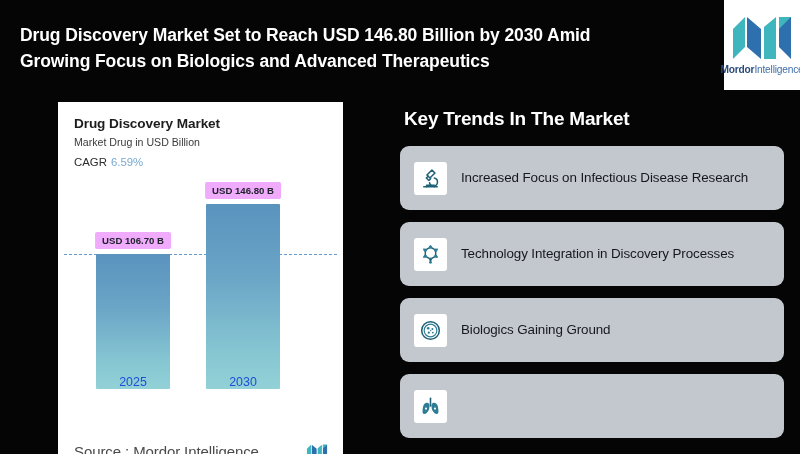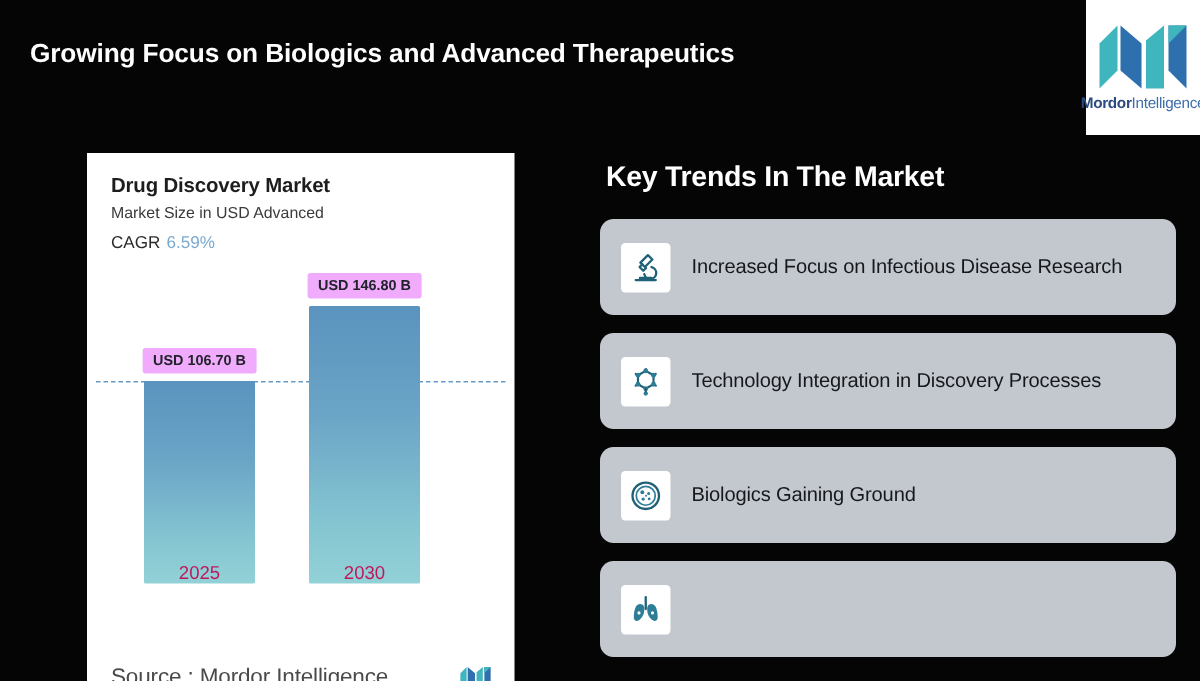--- a/index.html
+++ b/index.html
@@ -61,21 +61,21 @@
   .bar-badge {
     position:absolute; left:50%; transform:translateX(-50%);
     background:#f0abfc; color:#20232a; font-size:9.6px; font-weight:bold;
     padding:3px 7px 3px 7px; white-space:nowrap; border-radius:2px;
   }
   #badge-2025 { bottom:140px; }
   #badge-2030 { bottom:190px; }
 
   .x-label {
     position:absolute; left:50%; transform:translateX(-50%); bottom:0px;
-    font-size:12.4px; color:#be185d;
+    font-size:12.4px; color:#1d4ed8;
   }
 
   #chart-footer {
     position:absolute; left:16px; right:14px; bottom:14px;
     display:flex; align-items:center; justify-content:space-between;
   }
   #chart-source { font-size:15px; color:#4a4a4a; letter-spacing:-0.1px;text-align:right; }
   #chart-footer-mark { width:24px; height:16px; display:block; }
 
   
@@ -96,40 +96,41 @@
   }
   .trend-icon-tile svg { width:23px; height:23px; display:block; }
   .trend-label {
     font-size:13.4px; color:#16181c; line-height:17.5px; letter-spacing:-0.1px;
   }
 </style>
 </head>
 <body>
 
 <div id="header-title">
+  <span class="line">Drug Discovery Market Set to Reach USD 146.80 Billion by 2030 Amid</span>
   <span class="line">Growing Focus on Biologics and Advanced Therapeutics</span>
 </div>
 
 <div id="logo-badge">
   <svg id="logo-mark" viewBox="0 0 62 46">
     <polygon points="2,44 2,14 14,2 14,32" fill="#3fb6bd"></polygon>
     <polygon points="16,2 16,32 30,44 30,14" fill="#2e6fad"></polygon>
     <polygon points="33,12 33,44 45,44 45,2" fill="#3fb6bd"></polygon>
     <polygon points="48,2 60,2 60,44 48,32" fill="#2e6fad"></polygon>
     <polygon points="48,2 60,2 48,14" fill="#3fb6bd"></polygon>
   </svg>
   <div id="logo-wordmark">
     <span class="b">Mordor</span><span class="n">Intelligence</span>
   </div>
 </div>
 
 <div id="chart-panel">
 
   <div id="chart-title">Drug Discovery Market</div>
-  <div id="chart-subtitle">Market Size in USD Advanced</div>
+  <div id="chart-subtitle">Market Drug in USD Billion</div>
   <div id="chart-cagr-row">
     <span>CAGR</span><span id="chart-cagr-value">6.59%</span>
   </div>
 
   <div id="plot-area">
 
     <div id="dash-line"></div>
 
     <div class="bar-group" id="bar-group-2025">
       <div class="bar-badge" id="badge-2025">USD 106.70 B</div>

